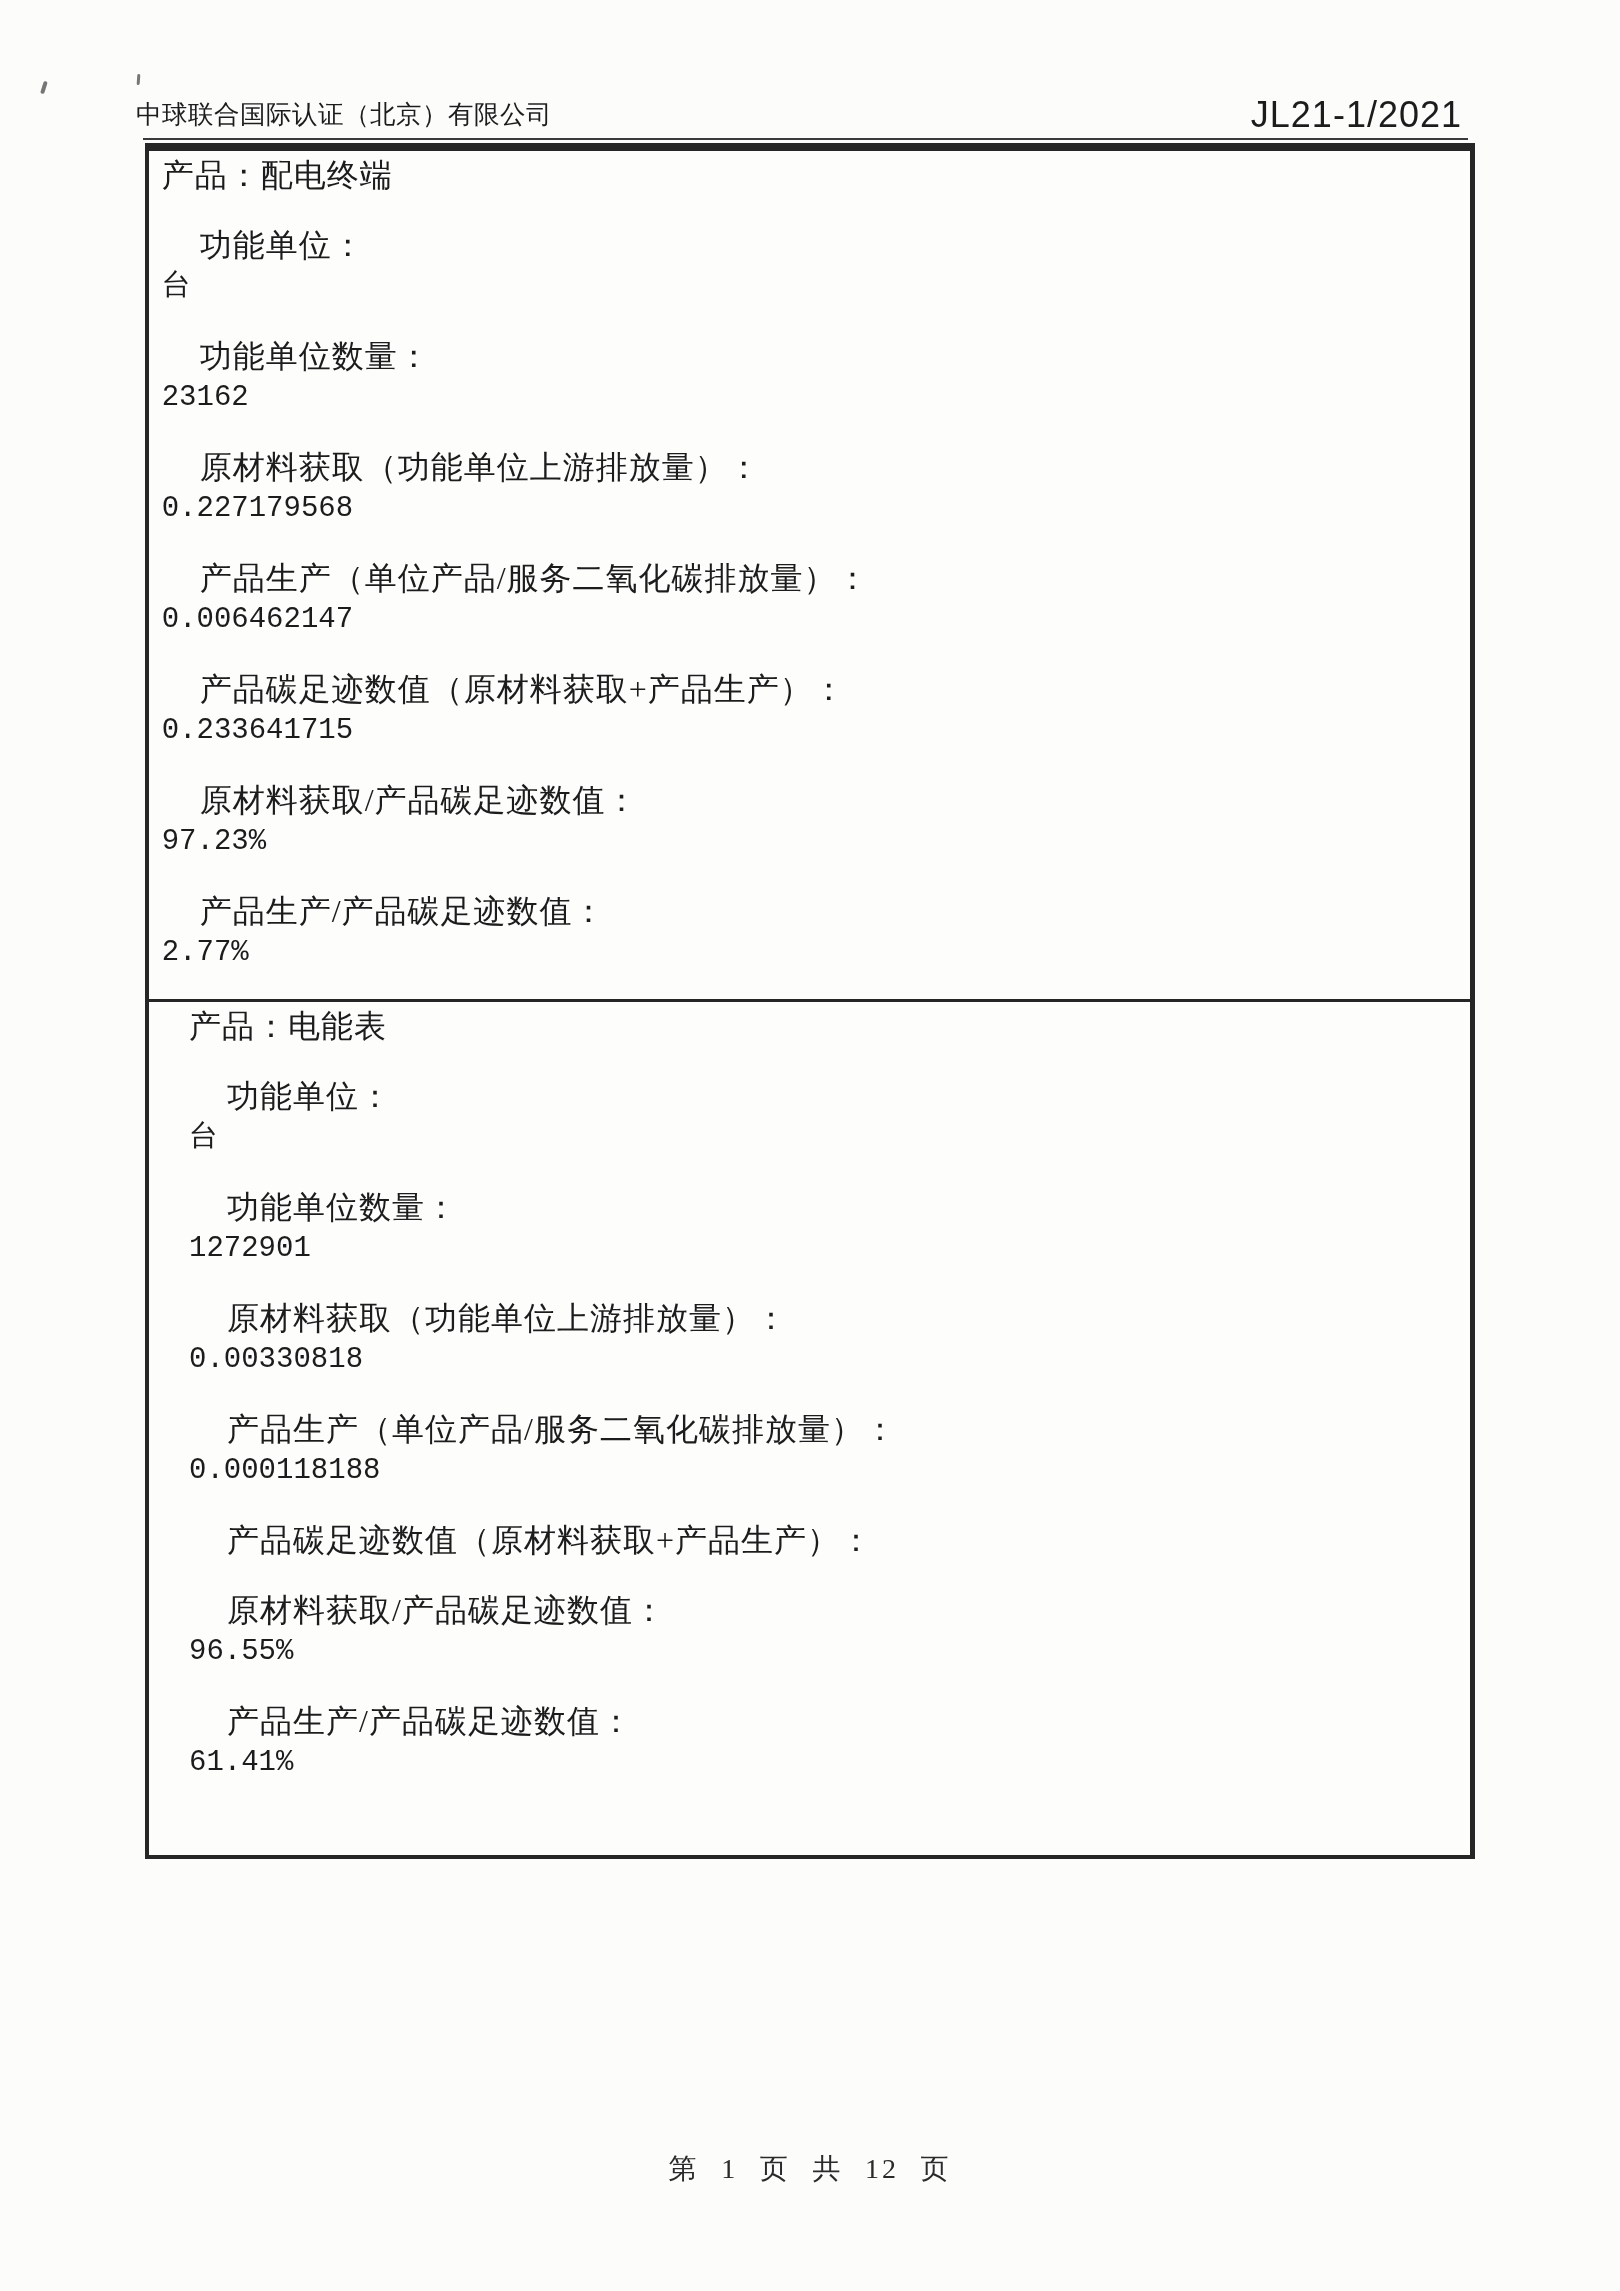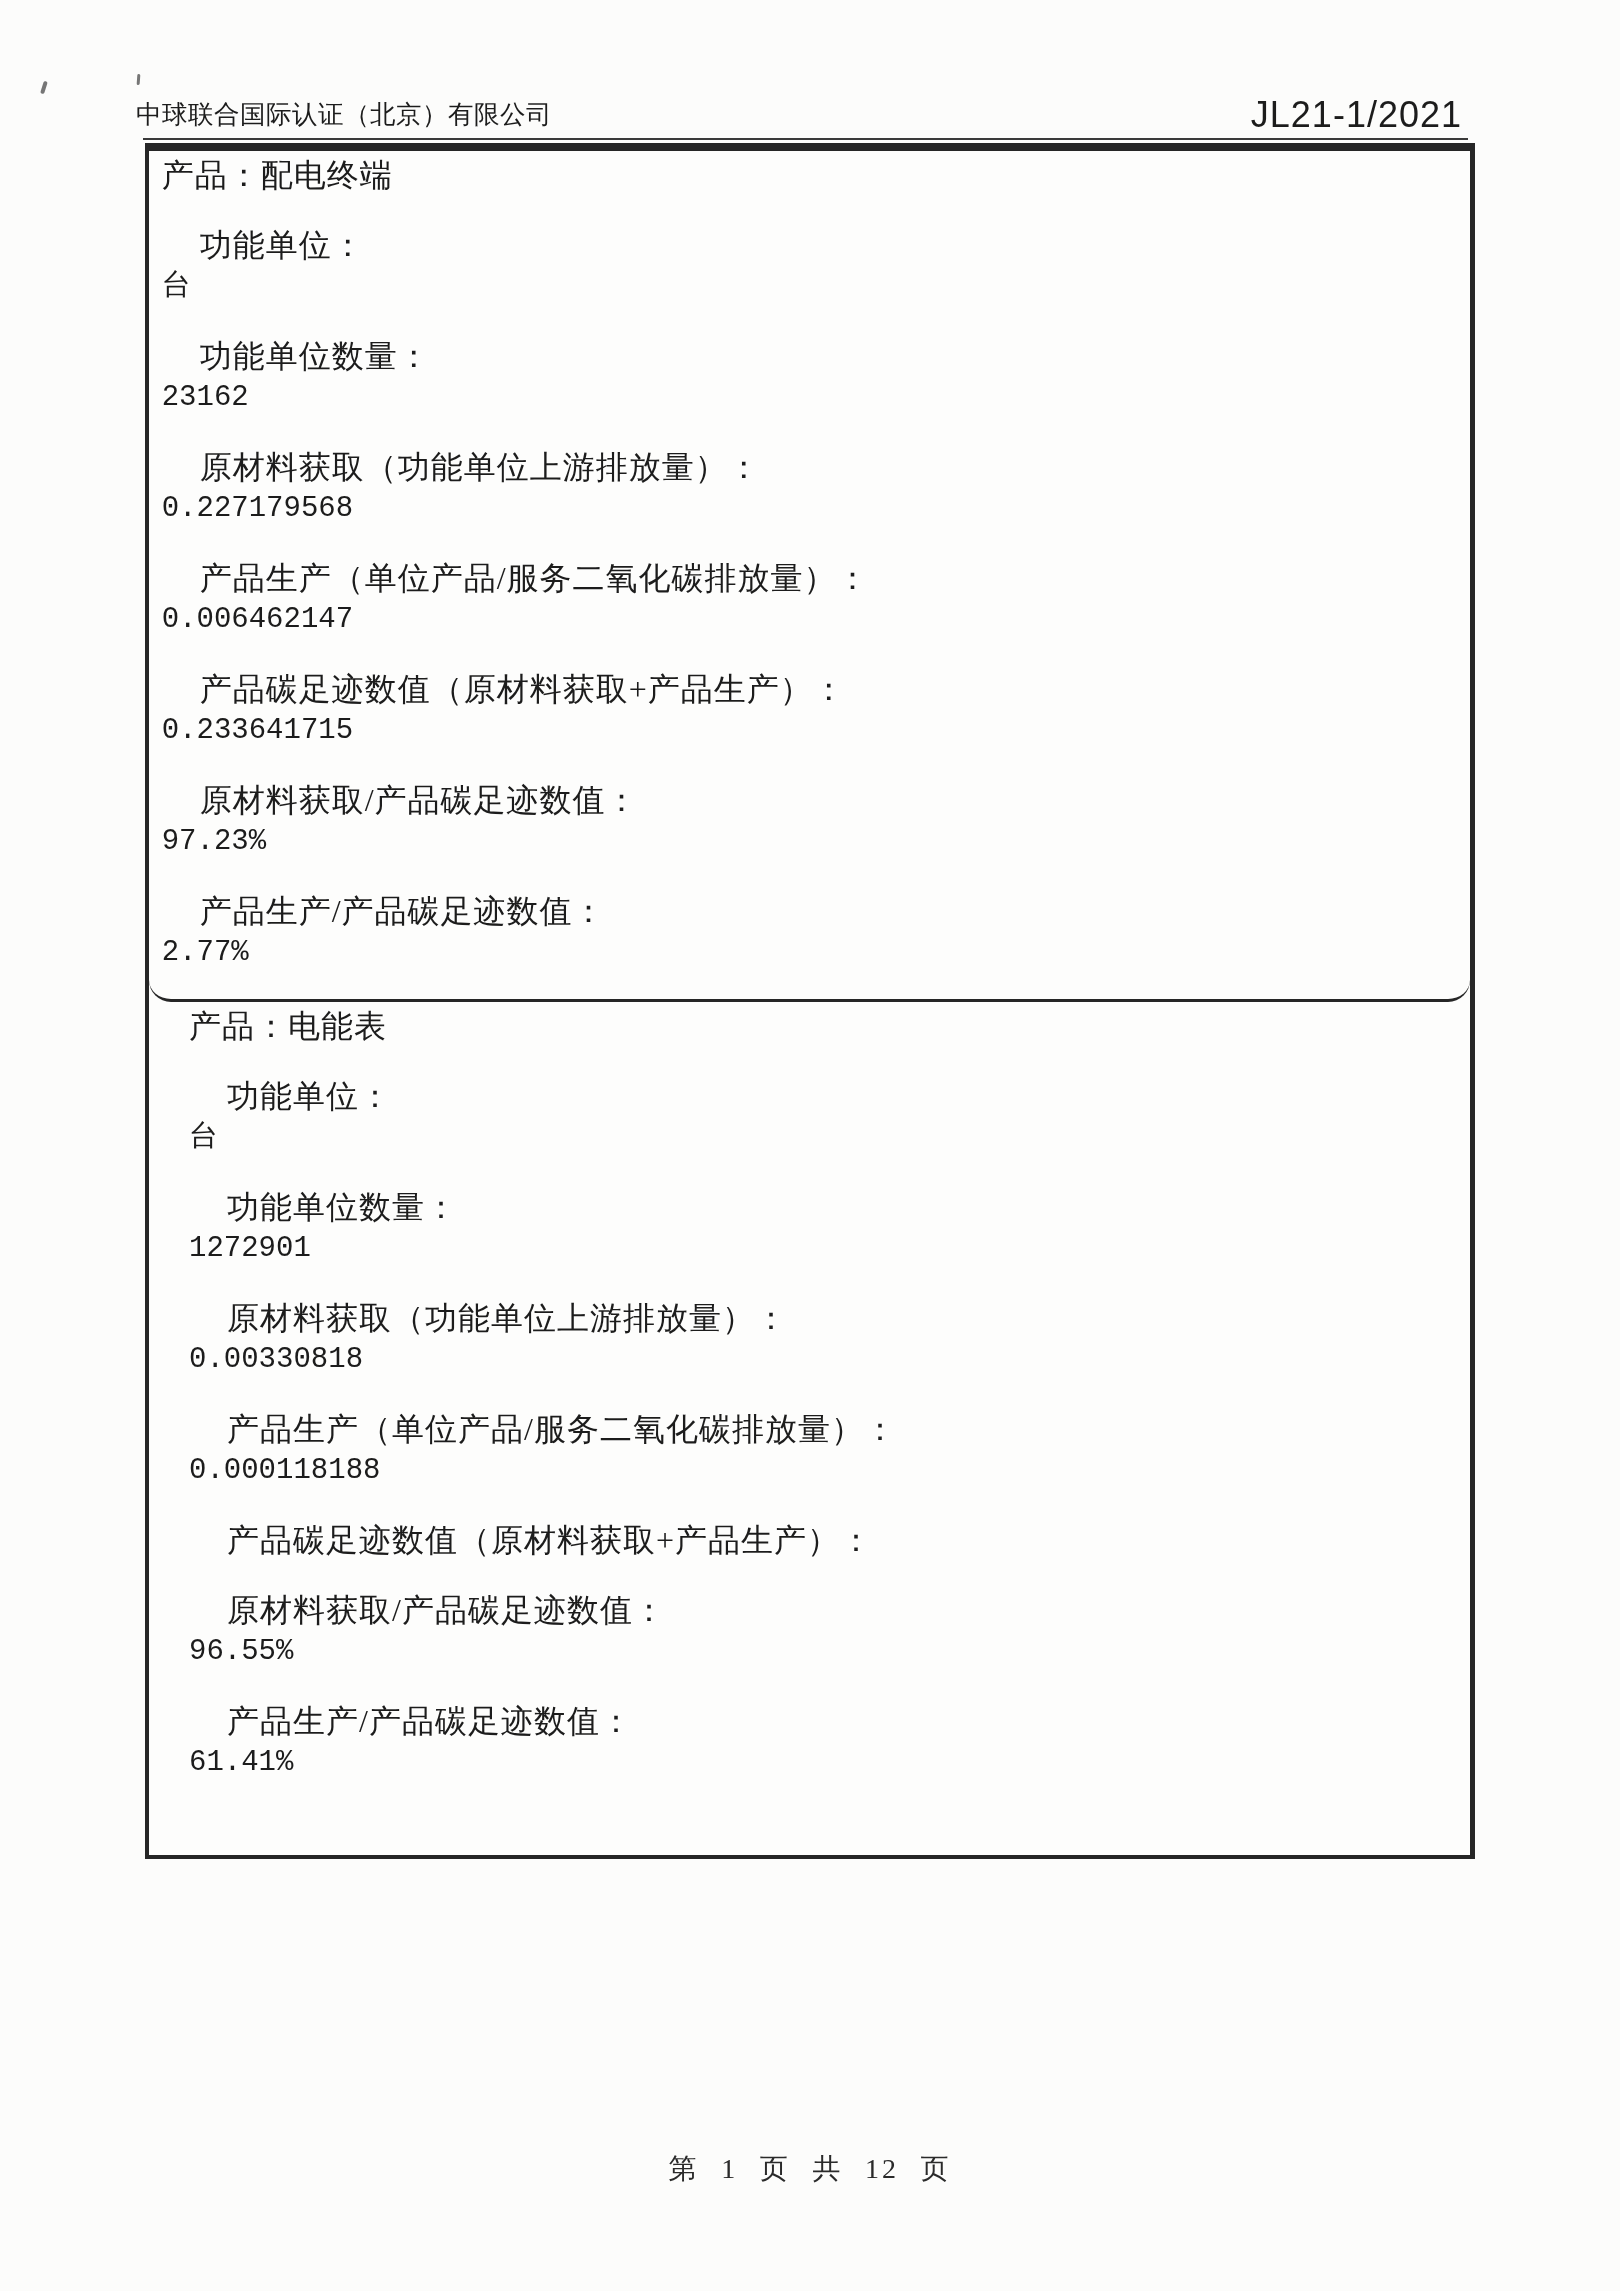--- a/index.html
+++ b/index.html
@@ -55,21 +55,20 @@
     height: 1716px;
     box-sizing: border-box;
     border: 4.9px solid #262626;
     border-top-width: 8.8px;
     border-right-width: 5.9px;
     background: #fdfdfc;
   }
   .product-block {
     box-sizing: border-box;
     padding: 3.9px 15.7px 0 12.7px;
-    border-radius: 22px;
   }
   .product-block.first {
     height: 851px;
     border-bottom: 3.9px solid #262626;
   }
   .product-block.second {
     height: 852px;
     padding-left: 40px;
   }
   .group {

